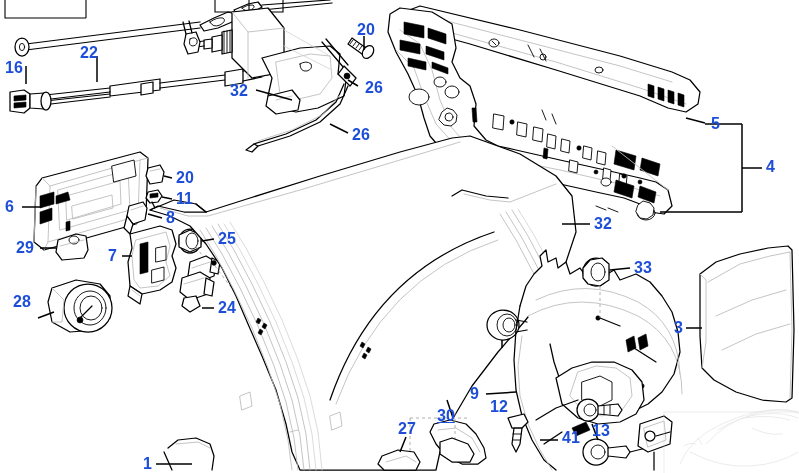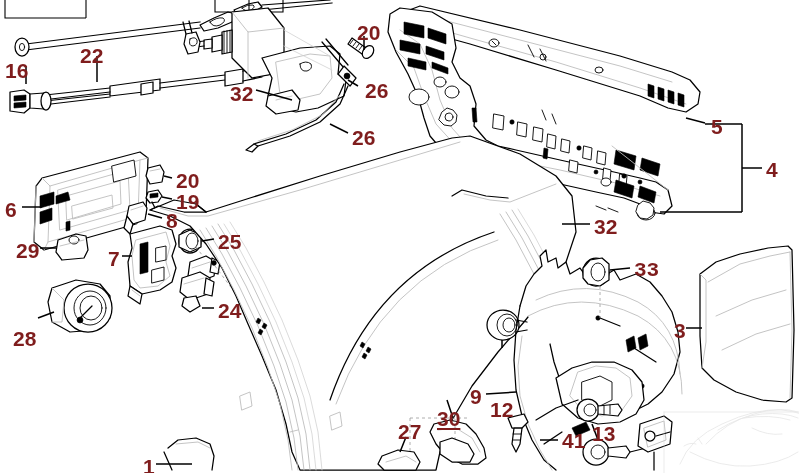--- a/index.html
+++ b/index.html
@@ -1,21 +1,21 @@
 <!DOCTYPE html>
 <html><head>
 <meta charset="utf-8">
 <style>
   html,body{margin:0;padding:0;background:#ffffff;}
   body{width:799px;height:473px;overflow:hidden;
        font-family:"Liberation Sans",sans-serif;}
   #stage{position:relative;width:799px;height:473px;background:#fff;}
   #art{position:absolute;left:0;top:0;width:799px;height:473px;}
   .lbl{position:absolute;font-family:"Liberation Sans",sans-serif;
-       font-weight:bold;font-size:21px;color:#7f1d1d;line-height:1;
+       font-weight:bold;font-size:16px;color:#1d4ed8;line-height:1;
        white-space:nowrap;letter-spacing:0px;}
 </style>
 </head>
 <body>
 
 <div id="stage">
 
   <svg id="art" viewBox="0 0 799 473" xmlns="http://www.w3.org/2000/svg">
     <defs>
       <style>
@@ -460,30 +460,30 @@
 
   <div class="lbl" style="left:5px;top:60px;">16</div>
   <div class="lbl" style="left:80px;top:45px;">22</div>
   <div class="lbl" style="left:357px;top:22px;">20</div>
   <div class="lbl" style="left:230px;top:83px;">32</div>
   <div class="lbl" style="left:365px;top:80px;">26</div>
   <div class="lbl" style="left:352px;top:127px;">26</div>
   <div class="lbl" style="left:711px;top:116px;">5</div>
   <div class="lbl" style="left:766px;top:159px;">4</div>
   <div class="lbl" style="left:176px;top:170px;">20</div>
-  <div class="lbl" style="left:176px;top:191px;">19</div>
+  <div class="lbl" style="left:176px;top:191px;">11</div>
   <div class="lbl" style="left:166px;top:210px;">8</div>
   <div class="lbl" style="left:5px;top:199px;">6</div>
   <div class="lbl" style="left:16px;top:240px;">29</div>
   <div class="lbl" style="left:108px;top:248px;">7</div>
   <div class="lbl" style="left:218px;top:231px;">25</div>
   <div class="lbl" style="left:218px;top:300px;">24</div>
-  <div class="lbl" style="left:13px;top:328px;">28</div>
+  <div class="lbl" style="left:13px;top:294px;">28</div>
   <div class="lbl" style="left:594px;top:216px;">32</div>
-  <div class="lbl" style="left:634px;top:260px;font-family:Liberation Mono, monospace;">33</div>
+  <div class="lbl" style="left:634px;top:260px;">33</div>
   <div class="lbl" style="left:674px;top:320px;">3</div>
   <div class="lbl" style="left:490px;top:351px;margin-top:48px;">12</div>
   <div class="lbl" style="left:437px;top:408px;text-decoration:underline;">30</div>
   <div class="lbl" style="left:470px;top:386px;">9</div>
   <div class="lbl" style="left:398px;top:421px;">27</div>
   <div class="lbl" style="left:562px;top:430px;">41</div>
   <div class="lbl" style="left:592px;top:423px;">13</div>
   <div class="lbl" style="left:143px;top:456px;">1</div>
 
 </div>

